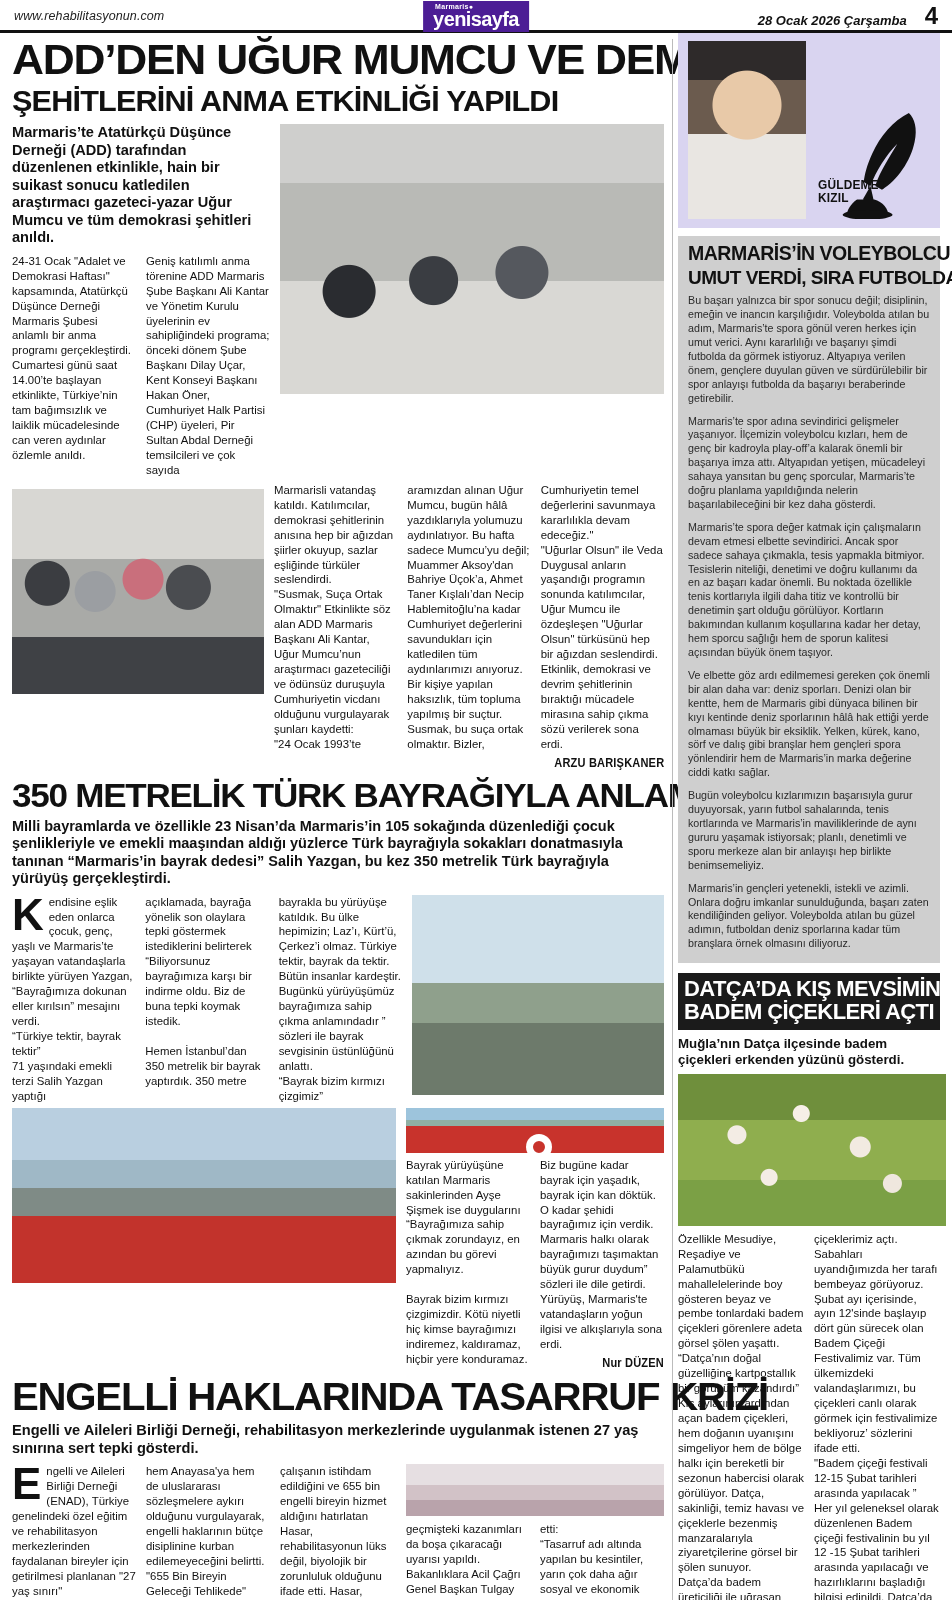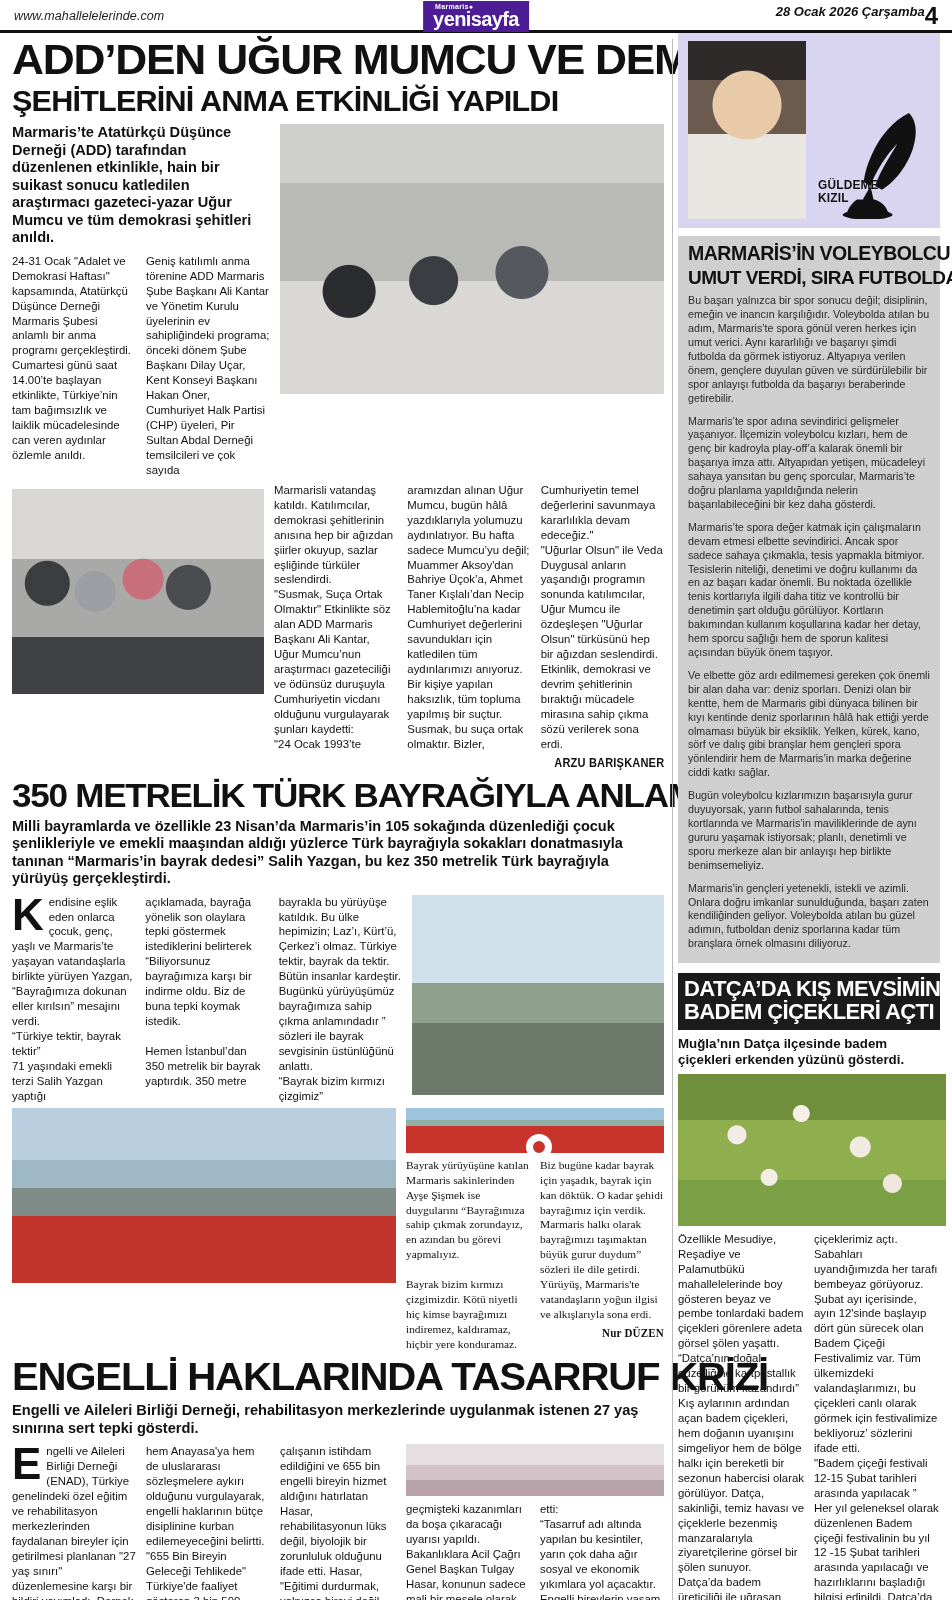--- a/index.html
+++ b/index.html
@@ -24,21 +24,21 @@
   .mast-logo {
     position:absolute; left:50%; transform:translateX(-50%);
     background:#4c1d95; color:#fff;
     padding:2px 10px 3px 10px;
     top:1px;
     text-align:center;
     line-height:1;
   }
   .mast-logo .small { font-size:7px; font-weight:bold; letter-spacing:.3px; display:block; text-align:left; margin-left:2px;}
   .mast-logo .big { font-size:20px; font-weight:bold; letter-spacing:-.6px; display:block; margin-top:-1px;}
-  .mast-right { margin-left:auto; display:flex; align-items:flex-start; }
+  .mast-right { margin-left:auto; display:flex; align-items:flex-end; gap:18px;}
   .mast-date { font-size:13px; font-style:italic; font-weight:bold; color:#111;}
   .mast-page { font-size:24px; font-weight:bold; line-height:1;}
   .mast-rule { height:3px; background:#111; margin:0 0 0 0;}
 
   
   .page { display:flex; width:952px; }
   .left-col { width:672px; padding:0 8px 0 12px; }
   .right-col { width:280px; padding:0 12px 0 6px; position:relative; }
   .right-col:before{
     content:""; position:absolute; left:0px; top:6px; bottom:6px; width:1px; background:#bbb;
@@ -162,21 +162,21 @@
   
   .dropcap:first-letter {
     float:left; font-size:44px; line-height:36px; font-weight:bold;
     padding:2px 5px 0 0; font-family:"Liberation Sans", sans-serif;
   }
 </style>
 </head>
 <body>
 
 <div class="masthead">
-  <span class="mast-url">www.mahallelelerinde.com</span>
+  <span class="mast-url">www.rehabilitasyonun.com</span>
   <div class="mast-logo">
     <span class="small">Marmaris●</span>
     <span class="big">yenisayfa</span>
   </div>
   <div class="mast-right">
     <span class="mast-date">28 Ocak 2026 Çarşamba</span>
     <span class="mast-page">4</span>
   </div>
 </div>
 <div class="mast-rule"></div>
@@ -227,21 +227,21 @@
 71 yaşındaki emekli terzi Salih Yazgan yaptığı</p>
           <p style="width:124px; margin:0; white-space:pre-line;">açıklamada, bayrağa yönelik son olaylara tepki göstermek istediklerini belirterek “Biliyorsunuz bayrağımıza karşı bir indirme oldu. Biz de buna tepki koymak istedik.
 
 Hemen İstanbul’dan 350 metrelik bir bayrak yaptırdık. 350 metre</p>
           <p style="width:124px; margin:0; white-space:pre-line;">bayrakla bu yürüyüşe katıldık. Bu ülke hepimizin; Laz’ı, Kürt’ü, Çerkez’i olmaz. Türkiye tektir, bayrak da tektir. Bütün insanlar kardeştir. Bugünkü yürüyüşümüz bayrağımıza sahip çıkma anlamındadır ” sözleri ile bayrak sevgisinin üstünlüğünü anlattı.
 “Bayrak bizim kırmızı çizgimiz”</p>
         </div>
         <div class="photo ph-statue" style="width:258px; height:200px;"></div>
       </div>
 
-      <div style="display:flex; gap:10px; align-items:flex-start; margin-top:4px;font-family:Liberation Serif, serif;">
+      <div style="display:flex; gap:10px; align-items:flex-start; margin-top:4px;">
         <div class="photo ph-flagwalk" style="width:390px; height:175px;"></div>
         <div style="width:258px;">
           <div class="photo ph-manflag" style="width:258px; height:45px; margin-bottom:5px;"></div>
           <div style="display:flex; gap:10px; font-size:11.4px; line-height:1.31;">
             <p style="width:124px; margin:0; white-space:pre-line;">Bayrak yürüyüşüne katılan Marmaris sakinlerinden Ayşe Şişmek ise duygularını “Bayrağımıza sahip çıkmak zorundayız, en azından bu görevi yapmalıyız.
 
  Bayrak bizim kırmızı çizgimizdir. Kötü niyetli hiç kimse bayrağımızı indiremez, kaldıramaz, hiçbir yere konduramaz.</p>
             <div style="width:124px;">
               <p style="margin:0; white-space:pre-line;">Biz bugüne kadar bayrak için yaşadık, bayrak için kan döktük. O kadar şehidi bayrağımız için verdik. Marmaris halkı olarak bayrağımızı taşımaktan büyük gurur duydum” sözleri ile dile getirdi.
 Yürüyüş, Marmaris'te vatandaşların yoğun ilgisi ve alkışlarıyla sona erdi.</p>

